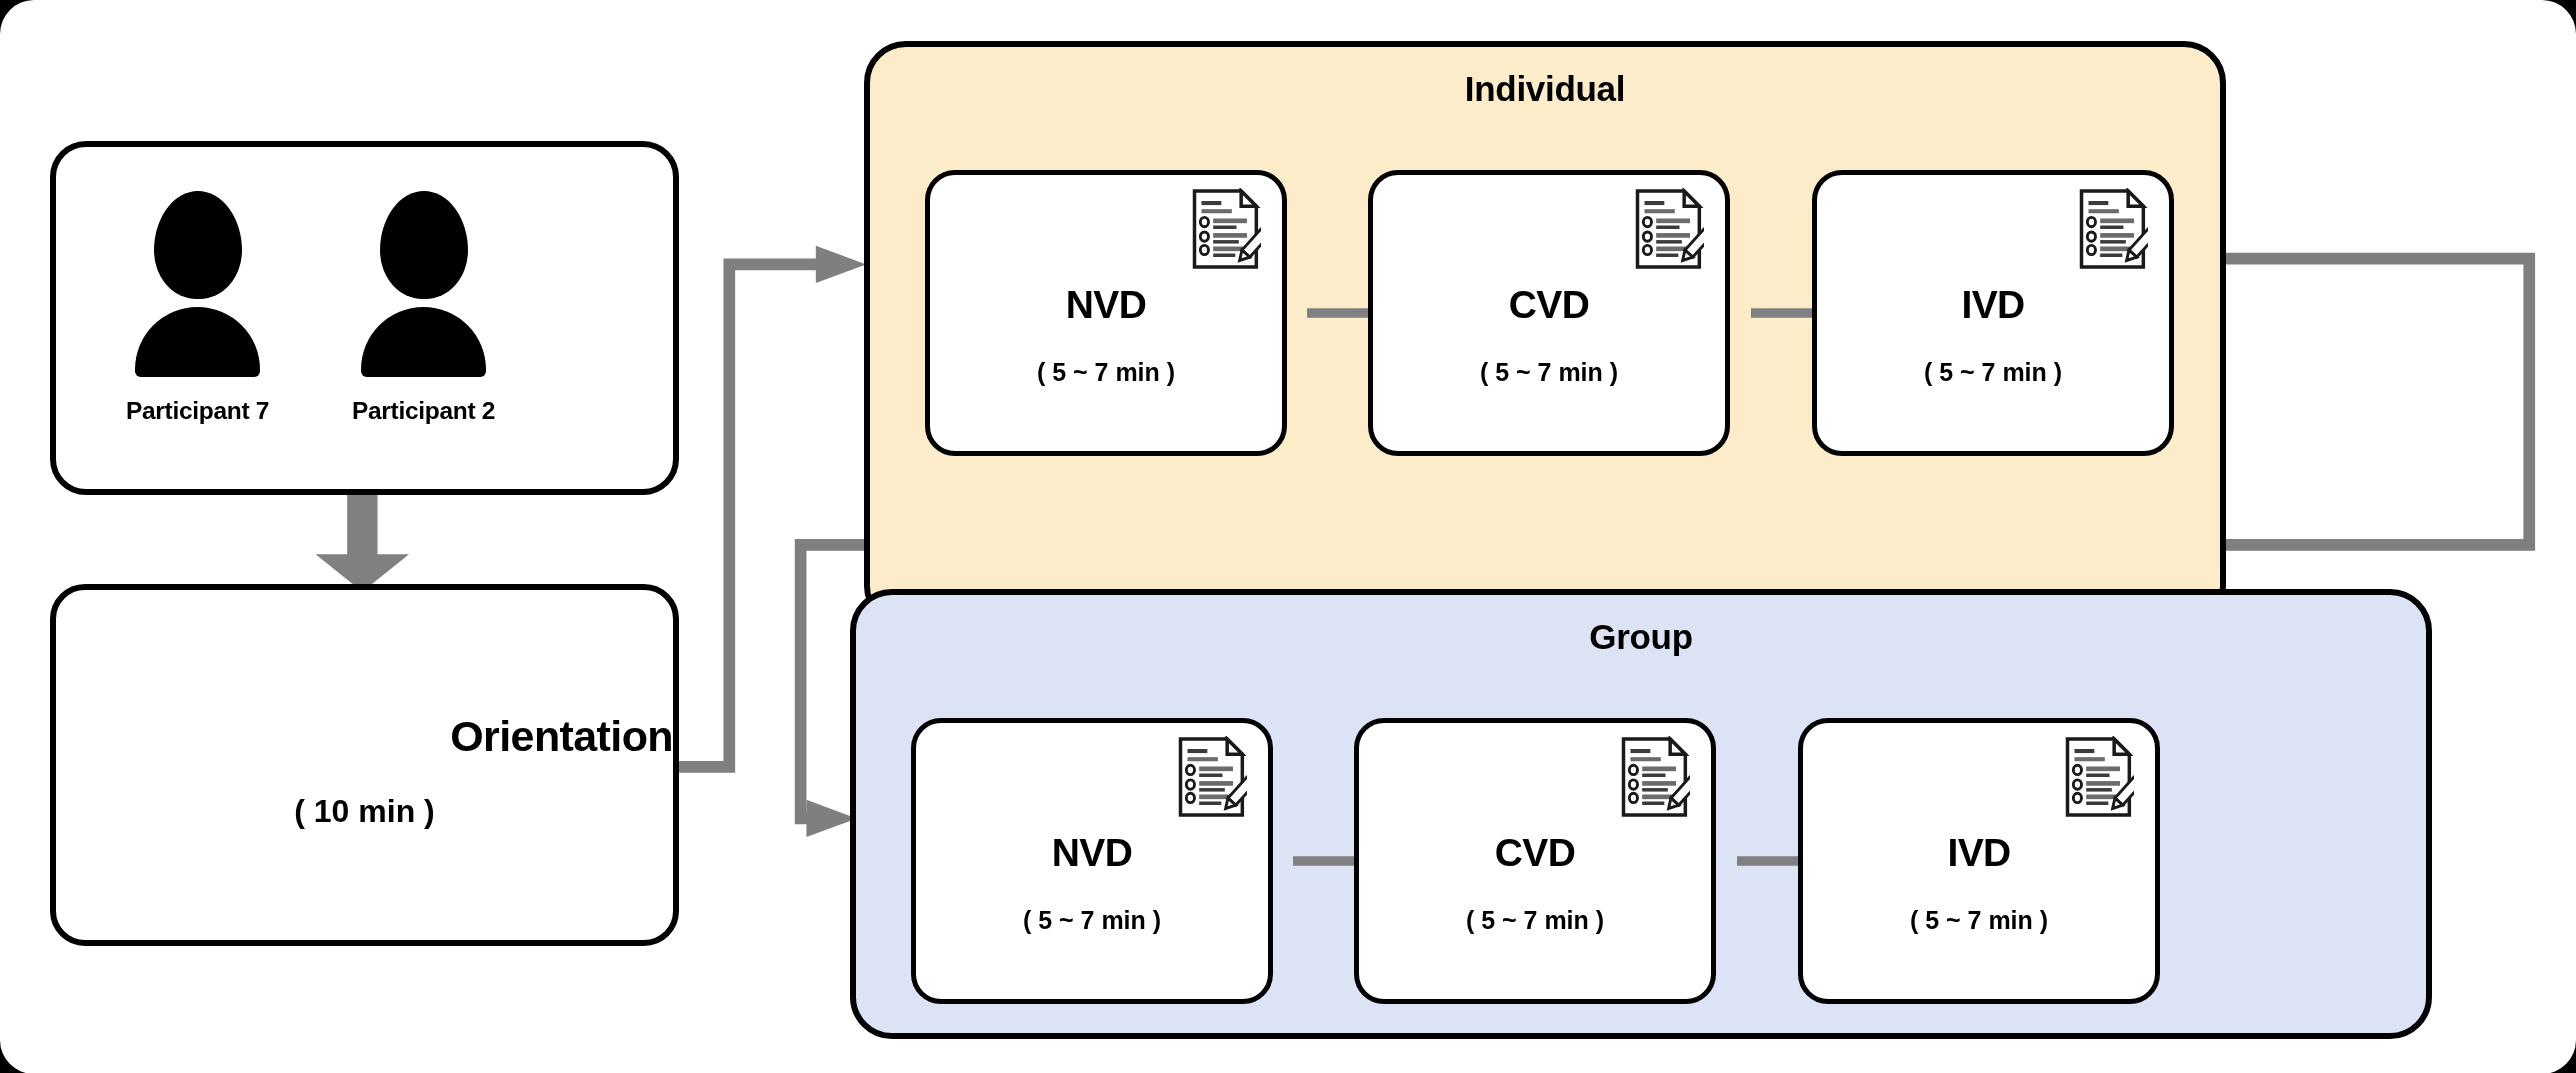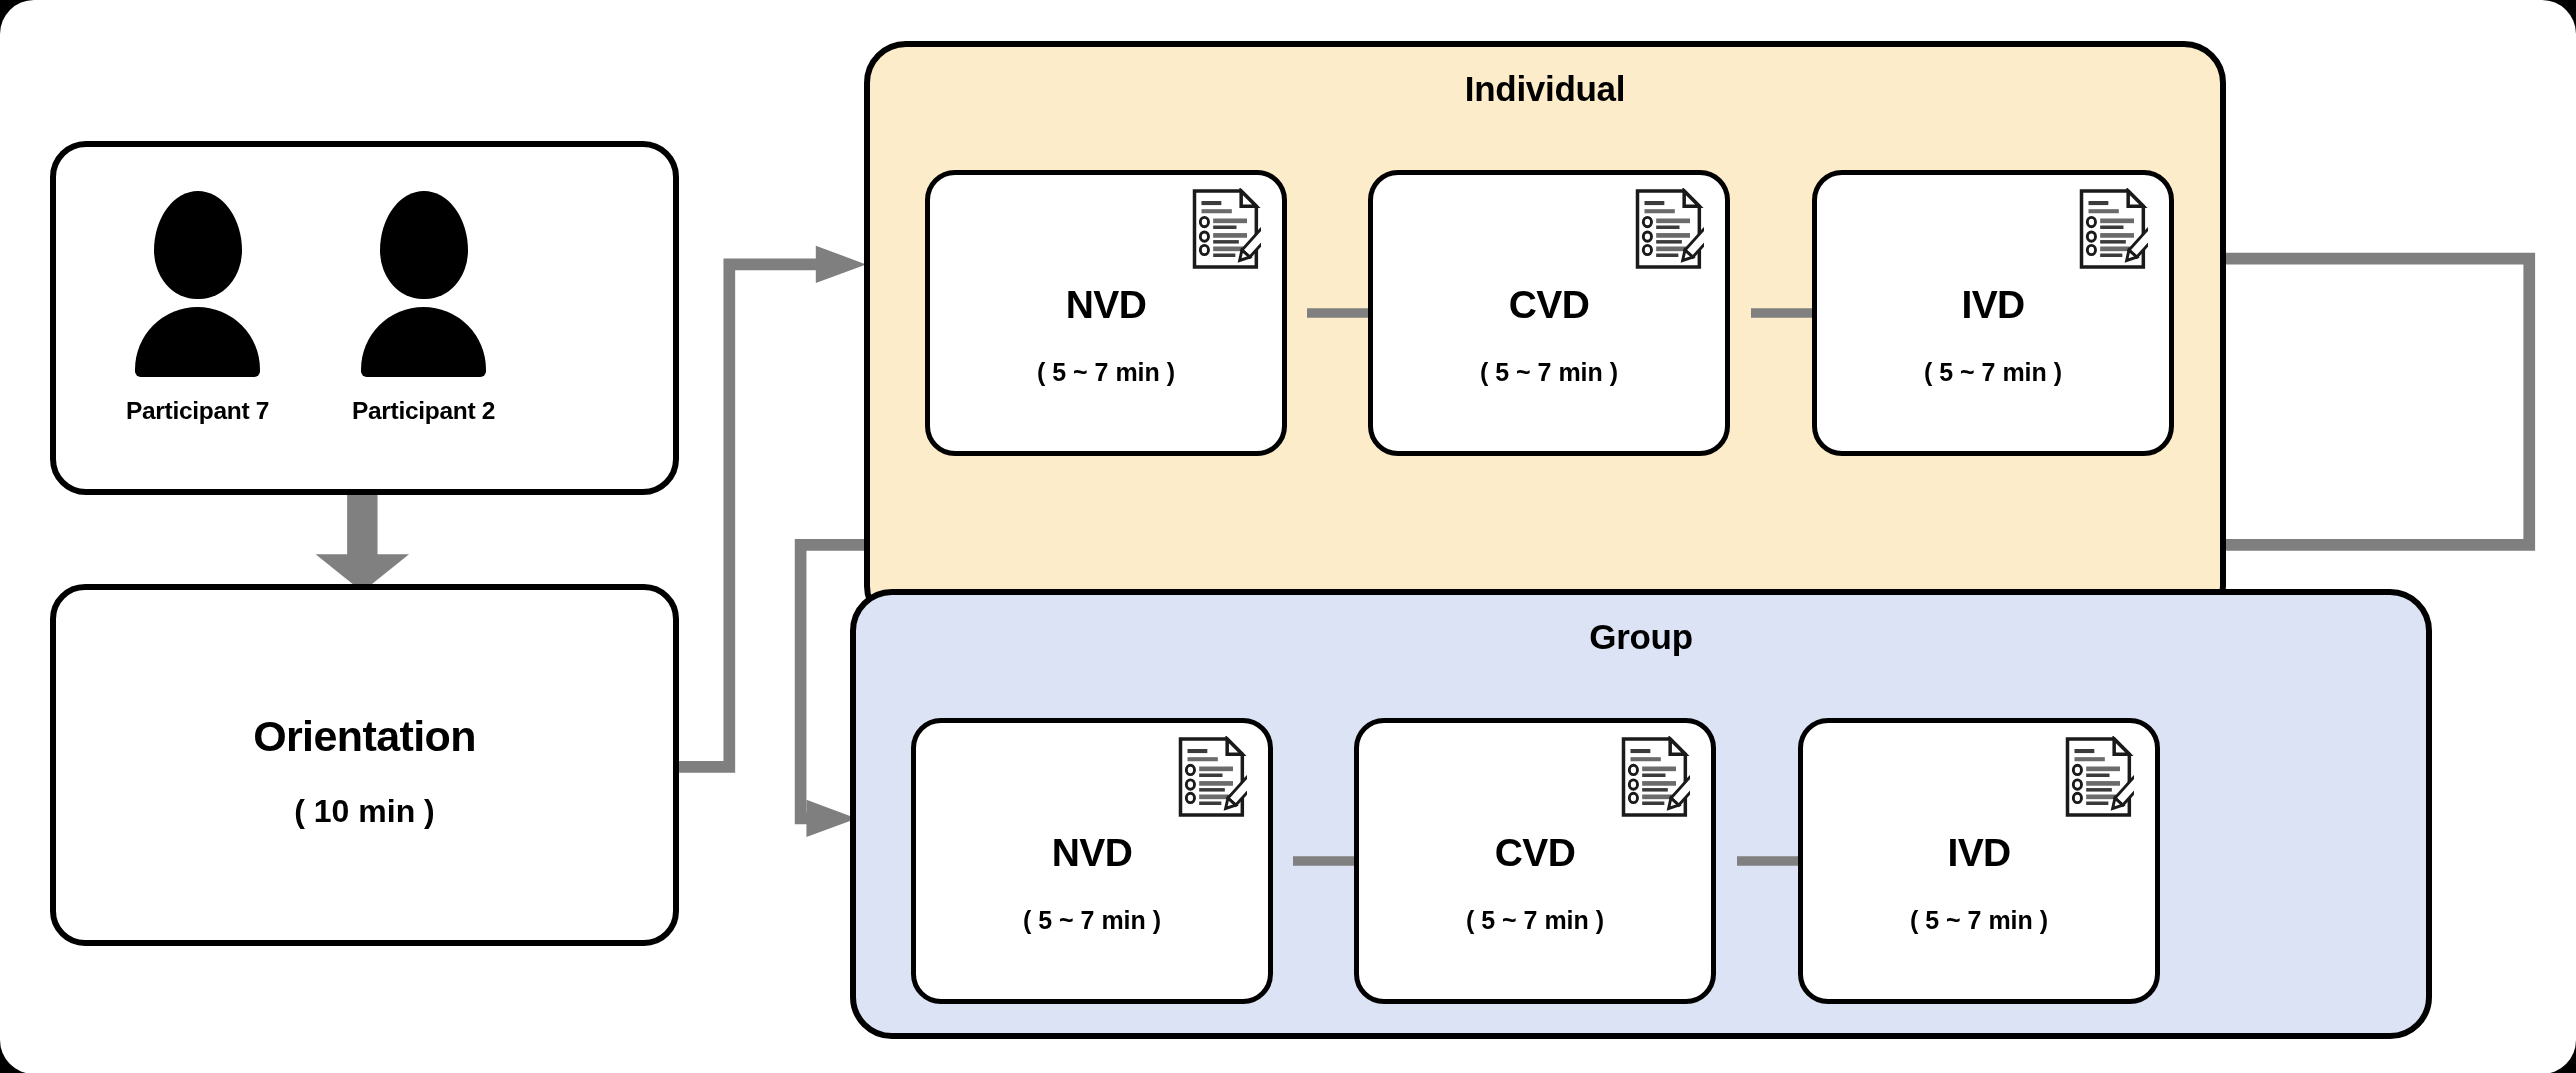--- a/index.html
+++ b/index.html
@@ -49,21 +49,21 @@
     font-size:24.5px;font-weight:bold;color:#000;letter-spacing:-0.3px;
   }
   #person-1{left:79px; top:44px;}
   #person-2{left:305px; top:44px;}
 
   
   #orientation-box{
     left:50px; top:584px; width:629px; height:362px;
   }
   #orientation-box .title{
-    position:absolute;left:0;right:0;top:122px;text-align:center;
+    position:absolute;left:0;right:0;top:122px;text-align:right;
     font-size:43px;font-weight:bold;color:#000;letter-spacing:-0.6px;
   }
   #orientation-box .sub{
     position:absolute;left:0;right:0;top:203px;text-align:center;
     font-size:32px;font-weight:bold;color:#000;
   }
 
   
   .panel{
     position:absolute;

